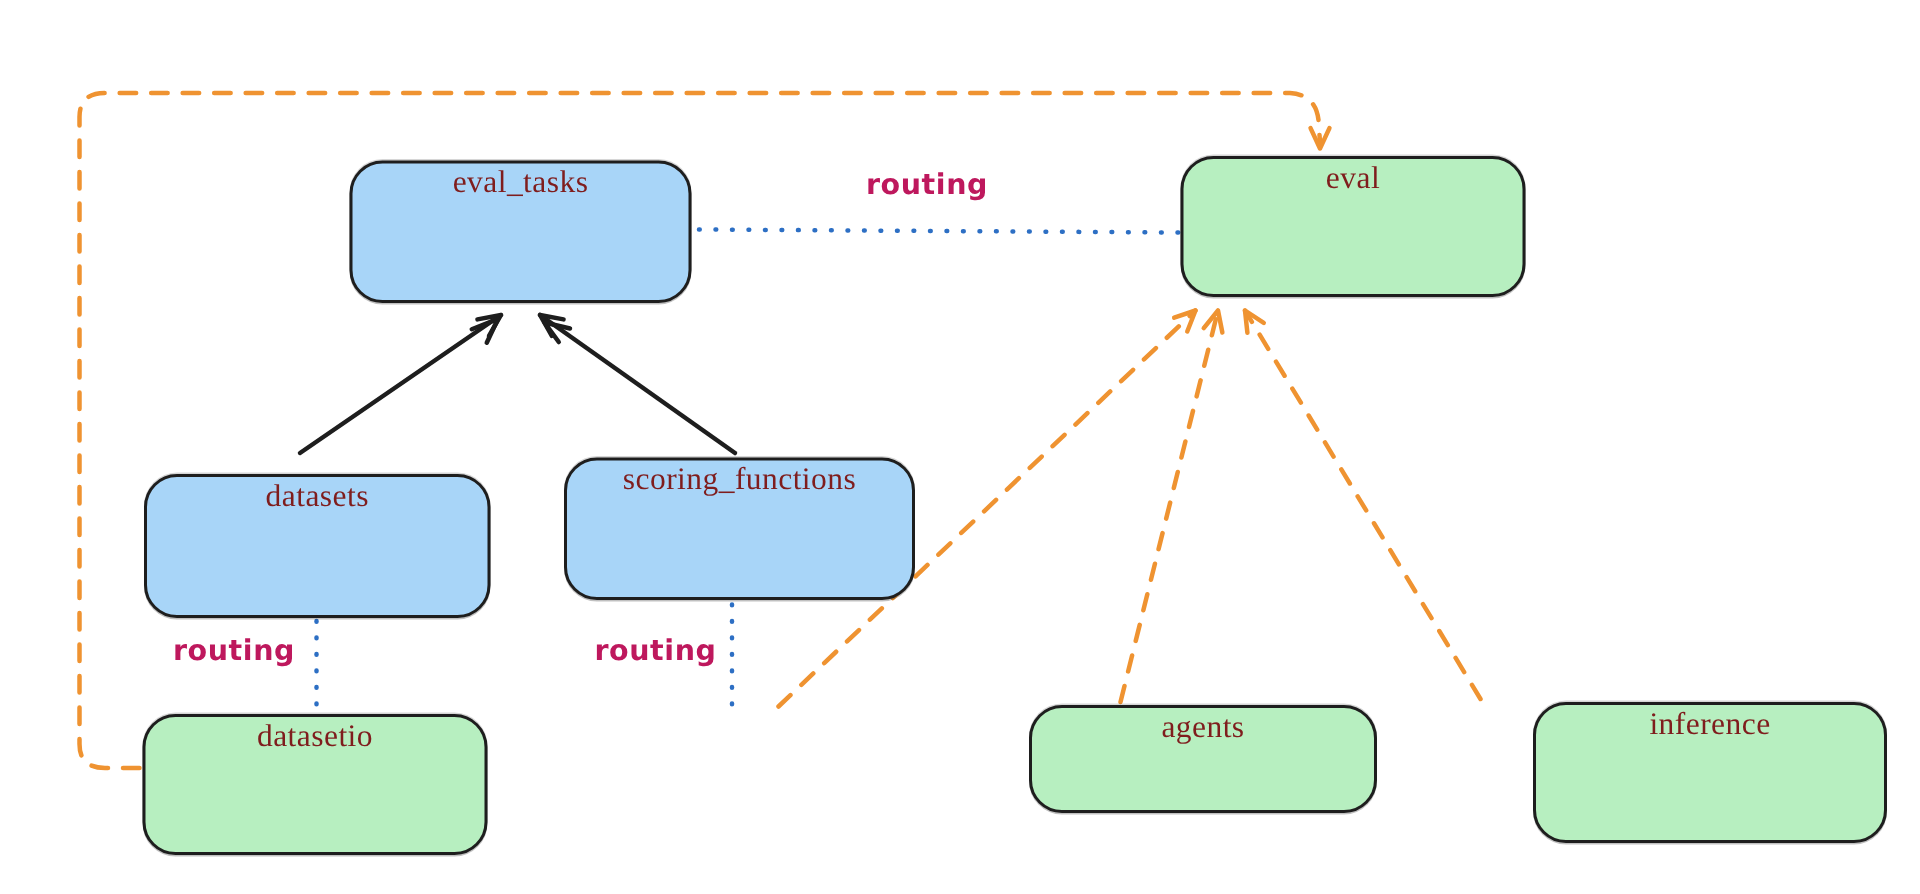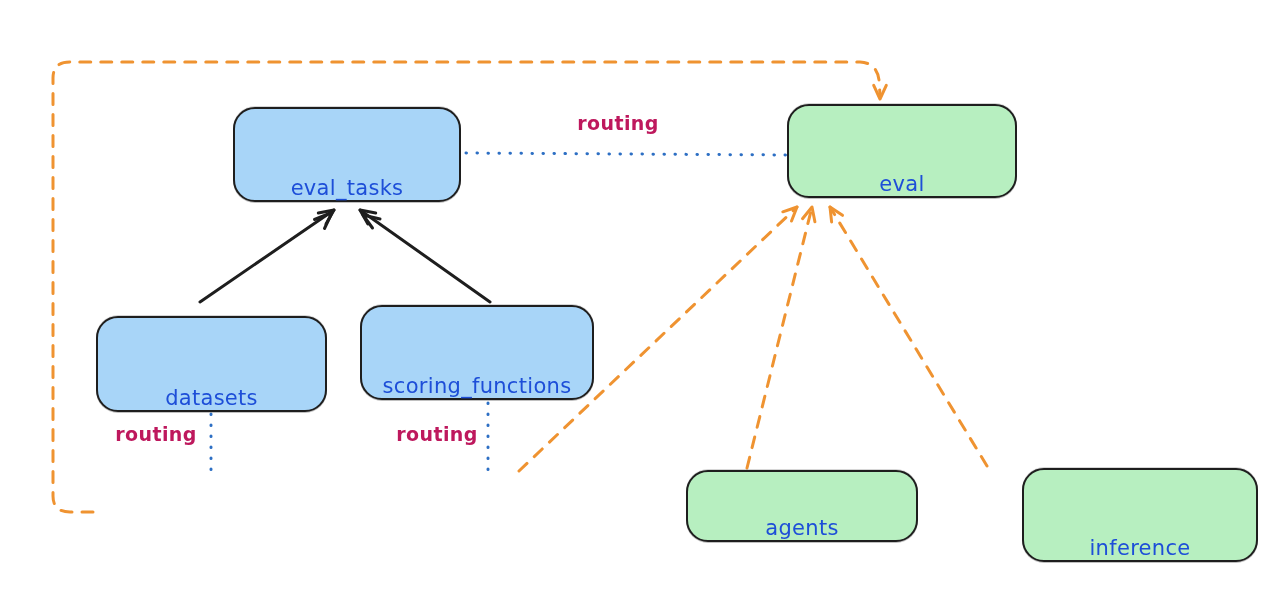--- a/index.html
+++ b/index.html
@@ -19,46 +19,47 @@
     position: absolute;
     left: 0; top: 0;
     width: 1280px; height: 596px;
     pointer-events: none;
   }
   .node {
     position: absolute;
     border: 2.5px solid #1e1e1e;
     border-radius: 22px;
     display: flex;
-    align-items: flex-end;
+    align-items: flex-start;
     justify-content: center;
     font-size: 21px;
-    color: #1d4ed8;
+    color: #7f1d1d;
     letter-spacing: 0.3px;
     box-shadow: 0 1px 0 rgba(30,30,30,0.28), 0 -1px 0 rgba(30,30,30,0.18);
     box-sizing: border-box;
     background: #ffffff;
+    font-family: Liberation Serif, serif;
   }
   .node.blue  { background: #a8d5f8; }
   .node.green { background: #b7efc0; }
 
   .edge-label {
     position: absolute;
     color: #be185d;
     font-size: 19px;
     font-weight: 700;
     letter-spacing: 0.4px;
     text-align: center;
   }
 
   
   #n-eval-tasks        { left: 233px; top: 107px; width: 228px; height: 95px; }
   #n-eval              { left: 787px; top: 104px; width: 230px; height: 94px; }
   #n-datasets          { left:  96px; top: 304px; width: 231px; height: 96px; margin-top: 12px; }
-  #n-scoring-functions { left: 360px; top: 305px; width: 234px; height: 95px; }
+  #n-scoring-functions { left: 376px; top: 305px; width: 234px; height: 95px; }
   #n-datasetio         { left:  95px; top: 476px; width: 230px; height: 94px; }
   #n-scoring           { left: 385px; top: 473px; width: 230px; height: 95px; }
   #n-agents            { left: 686px; top: 470px; width: 232px; height: 72px; }
   #n-inference         { left:1022px; top: 468px; width: 236px; height: 94px; }
 
   #lbl-routing-top    { left: 568px; top: 112px; width: 100px; }
   #lbl-routing-left   { left: 110px; top: 423px; width:  92px; }
   #lbl-routing-middle { left: 391px; top: 423px; width:  92px; }
 </style>
 </head>
@@ -112,20 +113,23 @@
   </div>
   <div class="node green" id="n-eval">
     <span>eval</span>
   </div>
   <div class="node blue" id="n-datasets">
     <span>datasets</span>
   </div>
   <div class="node blue" id="n-scoring-functions">
     <span>scoring_functions</span>
   </div>
+  <div class="node green" id="n-datasetio">
+    <span>datasetio</span>
+  </div>
   <div class="node green" id="n-agents">
     <span>agents</span>
   </div>
   <div class="node green" id="n-inference">
     <span>inference</span>
   </div>
 
   <div class="edge-label" id="lbl-routing-top">routing</div>
   <div class="edge-label" id="lbl-routing-left">routing</div>
   <div class="edge-label" id="lbl-routing-middle">routing</div>

